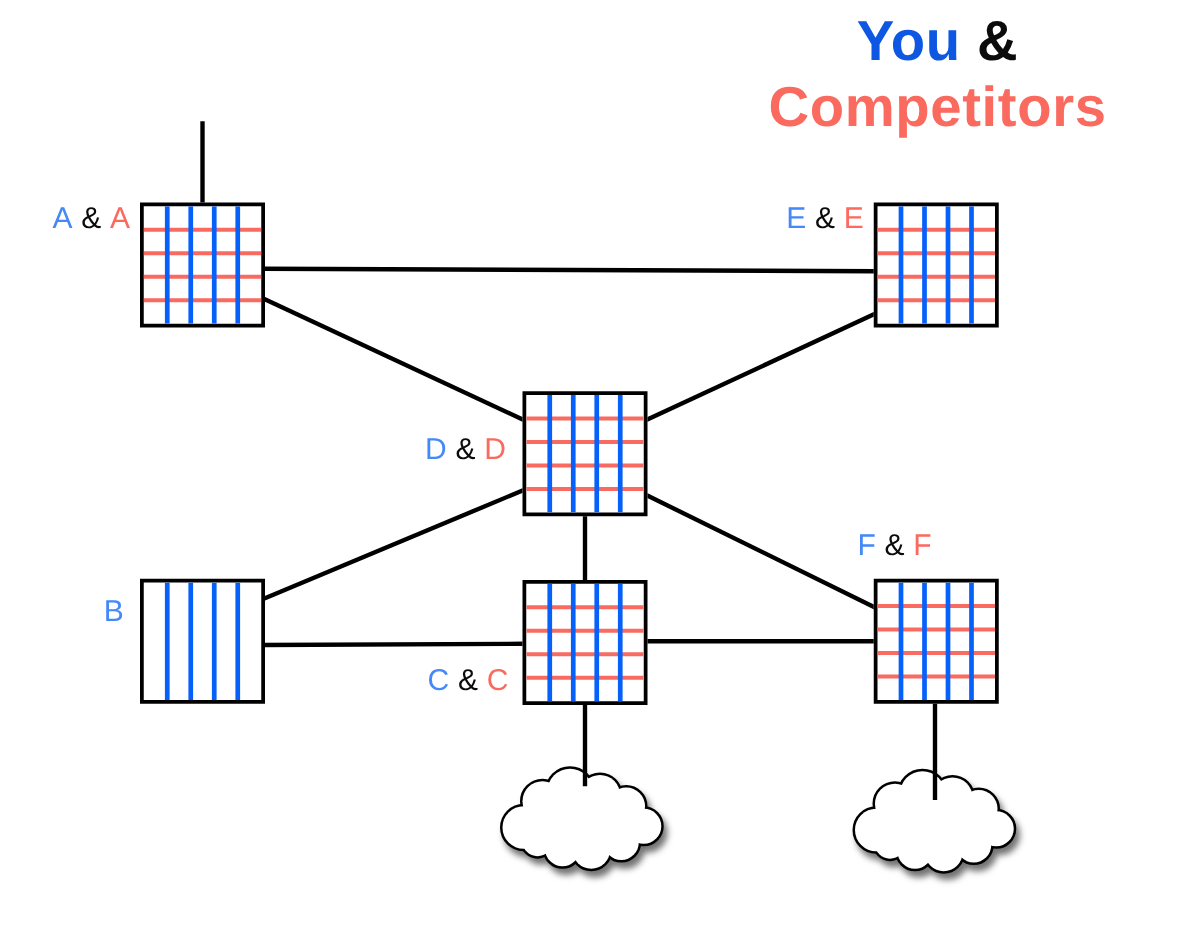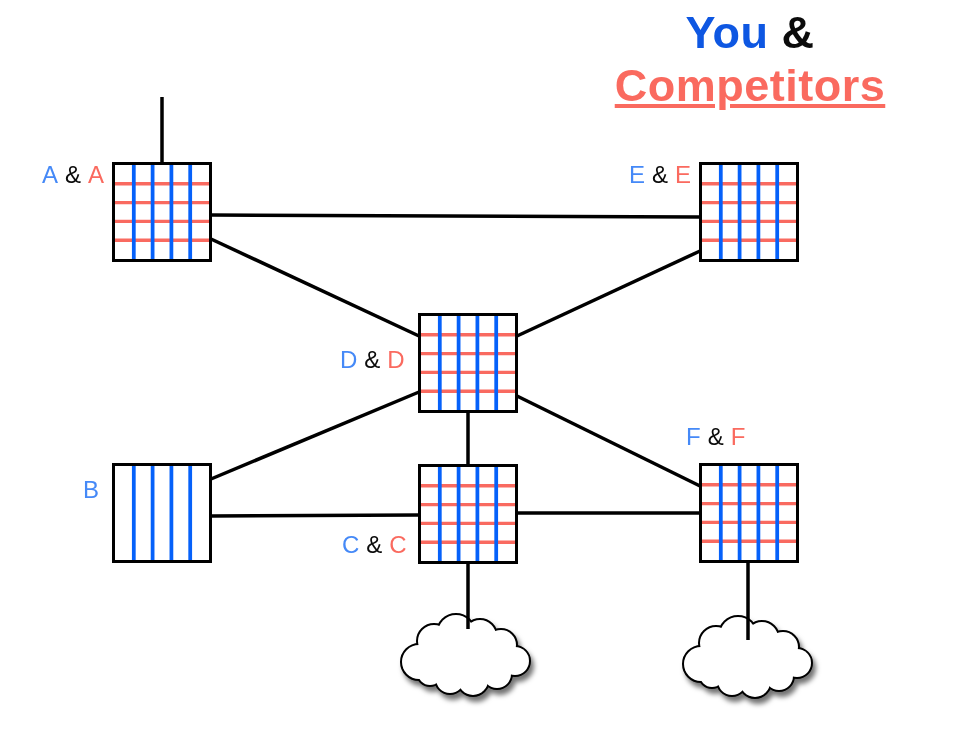--- a/index.html
+++ b/index.html
@@ -23,21 +23,21 @@
   .lb{color:var(--label-blue);}
   .lk{color:#0b0b0b;}
   .lr{color:var(--coral);}
   .title{
     position:absolute;left:560px;top:6px;width:380px;z-index:3;
     text-align:center;font-weight:bold;font-size:45px;line-height:53px;
     letter-spacing:0.5px;
   }
   .t-you{color:var(--title-blue);}
   .t-amp{color:#0b0b0b;}
-  .t-comp{color:var(--coral);text-decoration:underline;}
+  .t-comp{color:var(--coral);}
 </style>
 </head>
 <body>
 
 <div id="stage">
 
   <svg id="edge-layer" width="956" height="744" viewBox="0 0 956 744">
     <defs>
       <filter id="cloudShadow" x="-40%" y="-40%" width="180%" height="180%">
         <feDropShadow dx="3" dy="5" stdDeviation="2.5" flood-color="#000000" flood-opacity="0.55"></feDropShadow>

